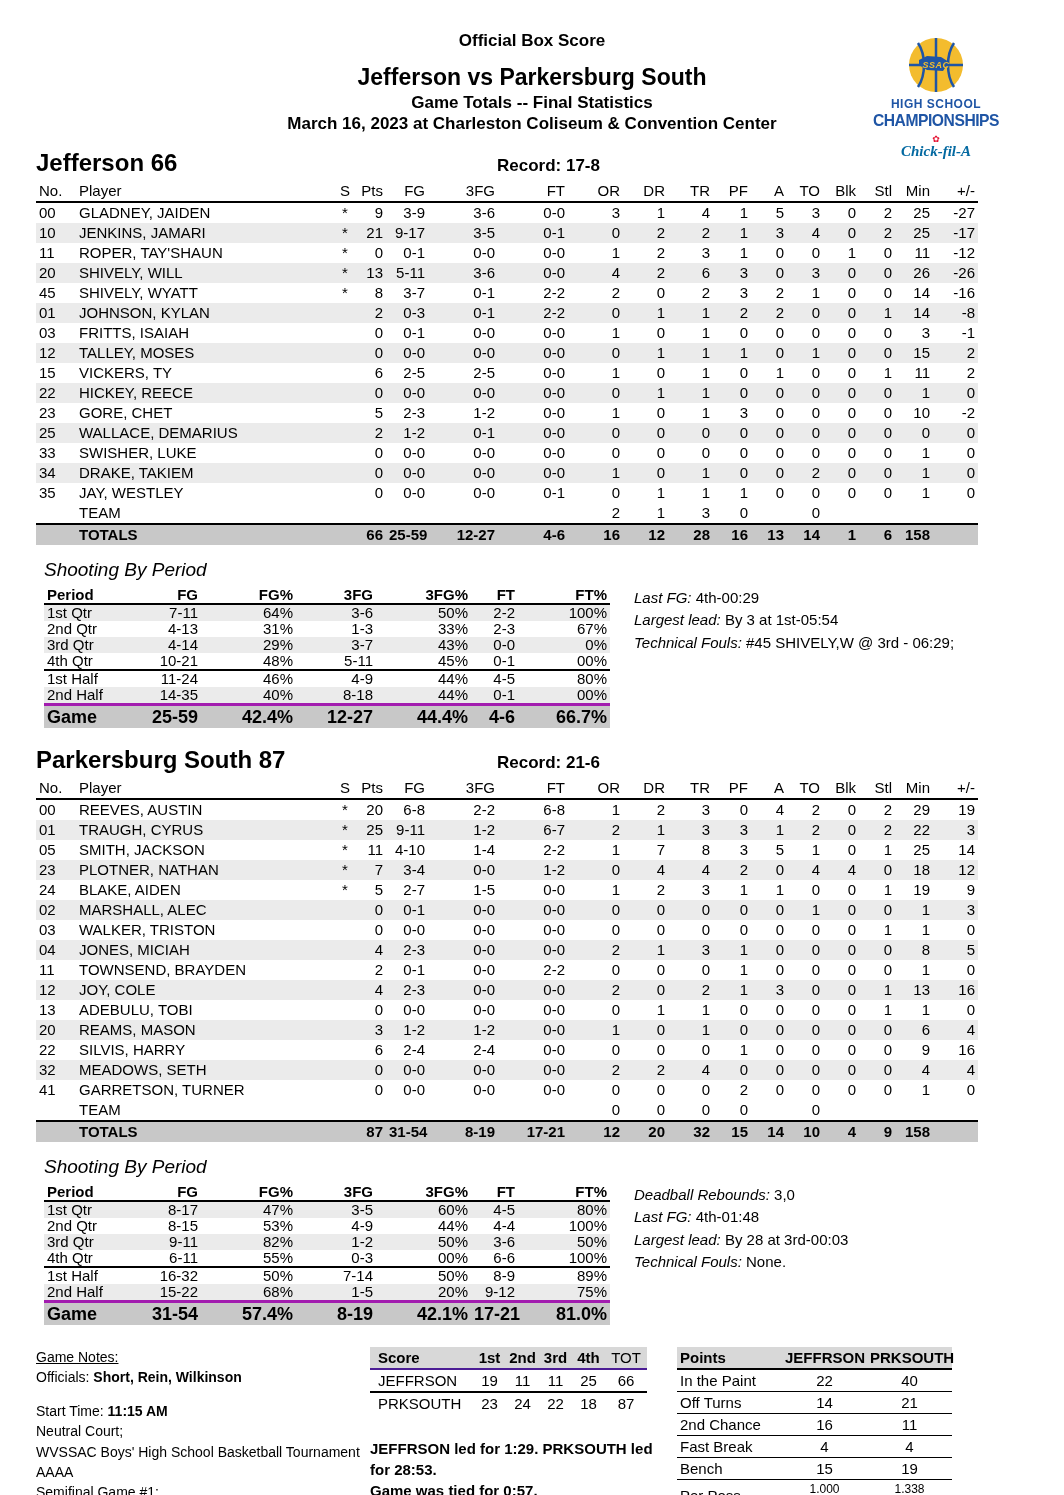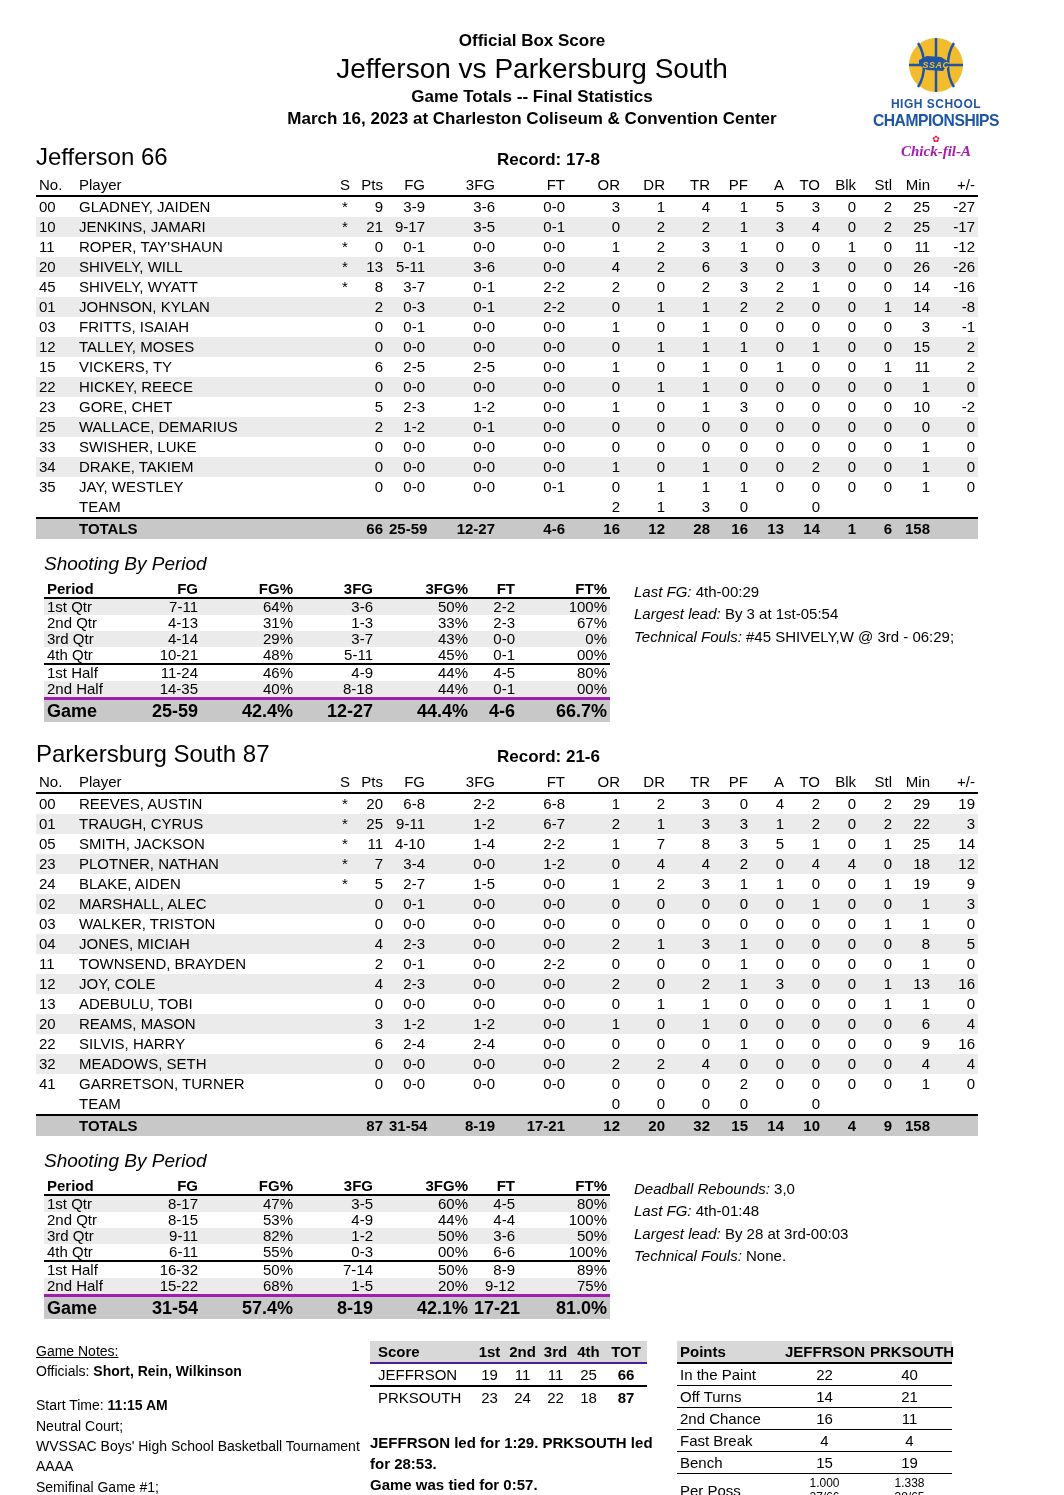--- a/index.html
+++ b/index.html
@@ -3,36 +3,36 @@
 <meta charset="utf-8">
 <style>
   * { margin:0; padding:0; box-sizing:border-box; }
   html,body { background:#fff; }
   body { width:1064px; font-family:"Liberation Sans", sans-serif; color:#000; }
   .page { position:relative; width:1064px; height:1495px; overflow:hidden; background:#fff; }
 
   
   .header { text-align:center; padding-top:30px; line-height:1.25; }
   .h1 { font-size:17px; font-weight:bold; }
-  .h2 { font-size:28px; font-weight:normal; }
+  .h2 { font-size:23px; font-weight:bold;margin-top:12px; }
   .h3 { font-size:17px; font-weight:bold; }
   .h4 { font-size:17px; font-weight:bold; }
 
   .logo { position:absolute; top:36px; right:52px; width:152px; text-align:center; }
   .logo-ball-wrap { position:relative; height:60px; }
   .logo-ssac { position:absolute; top:24px; left:0; width:100%; font-size:9px; font-weight:bold; font-style:italic; color:#F3BC2E; letter-spacing:.5px; }
   .logo-line1 { color:#1F55A5; font-weight:bold; font-size:12px; letter-spacing:.5px; margin-top:1px; }
   .logo-line2 { color:#1F55A5; font-weight:bold; font-size:17px; letter-spacing:-.5px; transform:scaleX(.92); }
   .logo-flower { color:#E51636; font-size:9px; line-height:8px; margin-top:4px; }
-  .logo-sponsor { color:#a21caf; font-family:"Liberation Serif", serif; font-style:italic; font-weight:bold; font-size:15px; }
+  .logo-sponsor { color:#0369a1; font-family:"Liberation Serif", serif; font-style:italic; font-weight:bold; font-size:15px; }
 
   
   .section { margin-left:36px; margin-right:40px; }
   .team-line { display:flex; align-items:baseline; margin-top:14px; margin-bottom:4px; }
-  .team-title { font-size:24px; font-weight:normal; width:461px; flex:none; }
+  .team-title { font-size:24px; font-weight:bold; width:461px; flex:none; }
   .team-record { font-size:17px; font-weight:bold; }
 
   table { border-collapse:collapse; table-layout:fixed; }
   .box { width:942px; font-size:15px; }
   .box th, .box td { padding:1px 3px; line-height:18px; white-space:nowrap; overflow:hidden; text-align:right; }
   .box th { font-weight:normal; border-bottom:2px solid #000; }
   .box th:nth-child(1), .box td:nth-child(1),
   .box th:nth-child(2), .box td:nth-child(2) { text-align:left; }
   .box th:nth-child(3), .box td:nth-child(3) { text-align:center; }
   .box tbody.players tr:nth-child(even) { background:#ebebeb; }
@@ -61,21 +61,21 @@
   .f-left .b { font-weight:bold; }
   .f-gap { height:14px; }
   .f-mid { width:287px; flex:none; margin-left:10px; }
   .f-right { width:280px; flex:none; margin-left:20px; }
 
   .score { width:277px; font-size:15px; }
   .score th, .score td { padding:2px 3px; text-align:center; line-height:17px; }
   .score th { background:#d8d8d8; font-weight:bold; border-bottom:2px solid #4c1d95; }
   .score th:first-child, .score td:first-child { text-align:left; padding-left:8px; }
   .score tbody tr:first-child td { border-bottom:2px solid #000; }
-  .score th:last-child, .score td:last-child { font-weight:bold; }
+  .score th:last-child, .score td:last-child { font-weight:normal; }
 
   .led { font-size:15px; font-weight:bold; margin-top:24px; line-height:1.4; }
   .tied { font-size:15px; font-weight:bold; margin-top:2px; }
   .tiedrow { font-size:14px; margin-top:4px; display:flex; }
   .tiedrow .b { font-weight:bold; }
   .tiedrow .sp { width:52px; }
 
   .points { width:275px; font-size:15px; }
   .points th, .points td { padding:2px 3px; text-align:center; line-height:17px; border-bottom:1.5px solid #000; }
   .points th { background:#d8d8d8; font-weight:bold; border-bottom:2px solid #000; }

